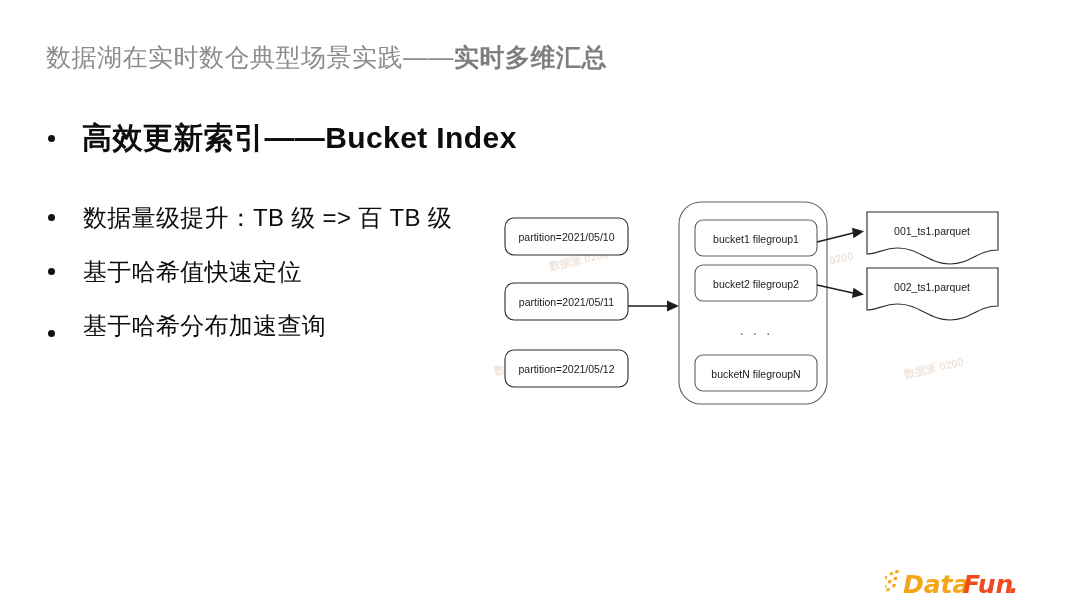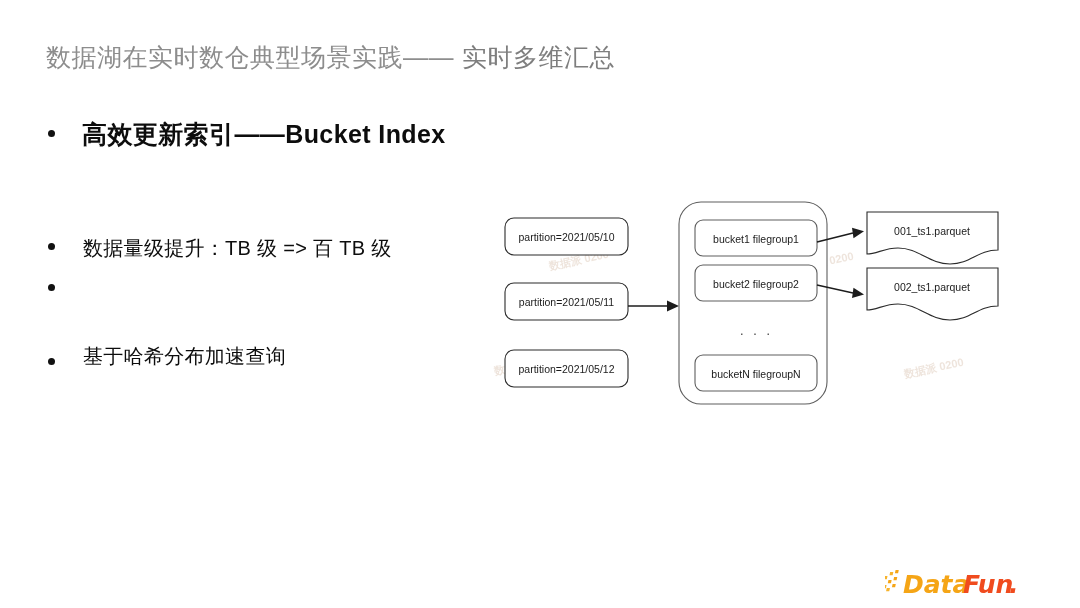--- a/index.html
+++ b/index.html
@@ -21,23 +21,22 @@
     position: absolute;
     left: 46px;
     top: 40px;
     font-size: 25px;
     line-height: 34px;
     letter-spacing: 0.5px;
     color: #8d8d8d;
     white-space: nowrap;
   }
   .slide-title .title-strong {
-    font-weight: normal;
+    font-weight: bold;
     color: #7e7e7e;
-    margin-left: 8px;
   }
 
   
   .bullet-row {
     position: absolute;
     display: flex;
     align-items: baseline;
     white-space: nowrap;
     color: #0d0d0d;
   }
@@ -49,35 +48,34 @@
     display: inline-block;
     flex: 0 0 auto;
     position: relative;
     top: -5px;
   }
   .bullet-text { display: inline-block; }
 
   .bullet-lead {
     left: 48px;
     top: 118px;
-    font-size: 25px;
+    font-size: 30px;
     font-weight: bold;
     letter-spacing: 0.4px;
   }
   .bullet-lead .bullet-dot { top: -6px; }
   .bullet-lead .bullet-text { margin-left: 27px; }
 
   .bullet-a { left: 48px; top: 202px; }
   .bullet-b { left: 48px; top: 256px; }
   .bullet-c { left: 48px; top: 310px; align-items: flex-end; }
   .bullet-item {
-    font-size: 20px;
+    font-size: 24px;
     font-weight: normal;
     letter-spacing: 0.3px;
-    margin-top: 33px;
   }
   .bullet-item .bullet-text { margin-left: 28px; }
 
   
   .diagram {
     position: absolute;
     left: 490px;
     top: 190px;
     width: 530px;
     height: 225px;
@@ -146,20 +144,21 @@
   <span class="bullet-text">高效更新索引——Bucket Index</span>
 </div>
 
 <div class="bullet-row bullet-item bullet-a">
   <span class="bullet-dot"></span>
   <span class="bullet-text">数据量级提升：TB 级 =&gt; 百 TB 级</span>
 </div>
 
 <div class="bullet-row bullet-item bullet-b">
   <span class="bullet-dot"></span>
+  <span class="bullet-text">基于哈希值快速定位</span>
 </div>
 
 <div class="bullet-row bullet-item bullet-c">
   <span class="bullet-dot"></span>
   <span class="bullet-text">基于哈希分布加速查询</span>
 </div>
 
 <div class="diagram">
   <svg width="530" height="225" viewBox="0 0 530 225" xmlns="http://www.w3.org/2000/svg">
 

